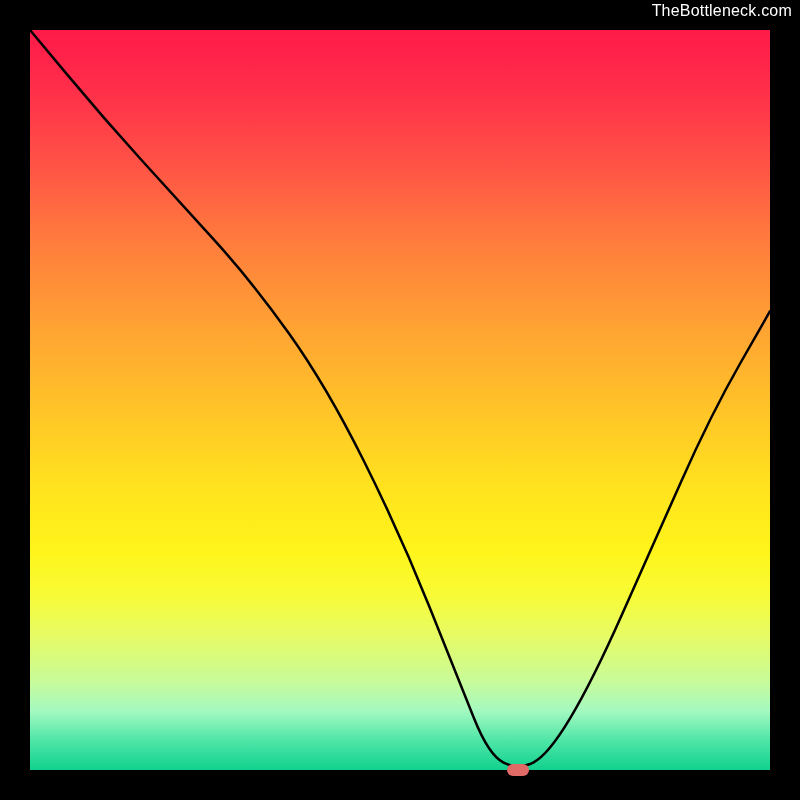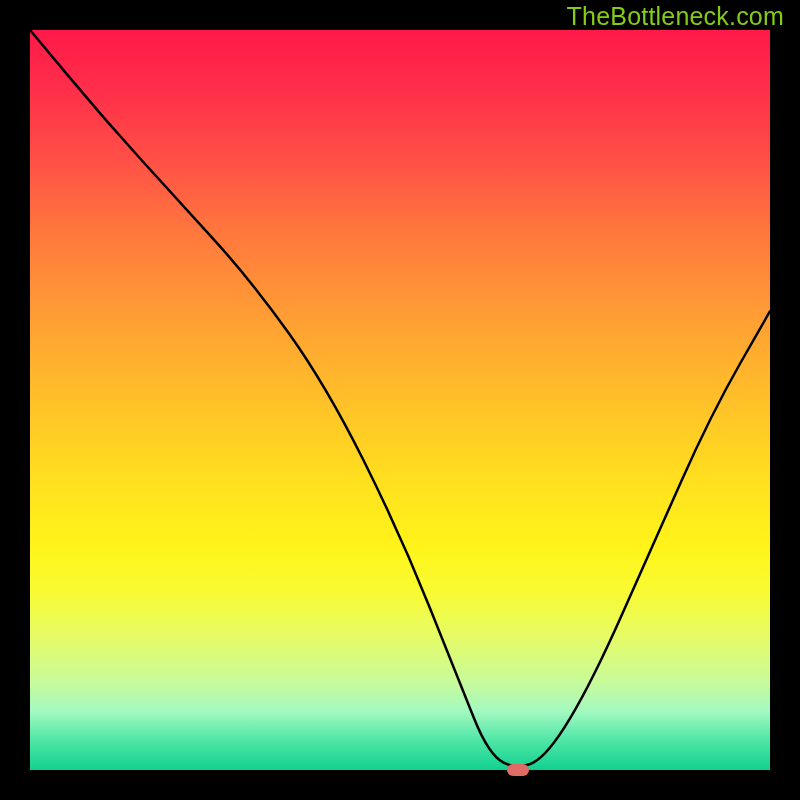--- a/index.html
+++ b/index.html
@@ -13,23 +13,23 @@
   }
   .stage {
     position: relative;
     width: 800px;
     height: 800px;
     background: #000;
   }
   .watermark {
     position: absolute;
     top: 2px;
-    right: 16px;
-    color: #84cc16;
-    font-size: 25px;
+    right: 8px;
+    color: #ffffff;
+    font-size: 16px;
     font-weight: 500;
     letter-spacing: 0.2px;
     user-select: none;
   }
   .plot {
     position: absolute;
     left: 30px;
     top: 30px;
     width: 740px;
     height: 740px;

